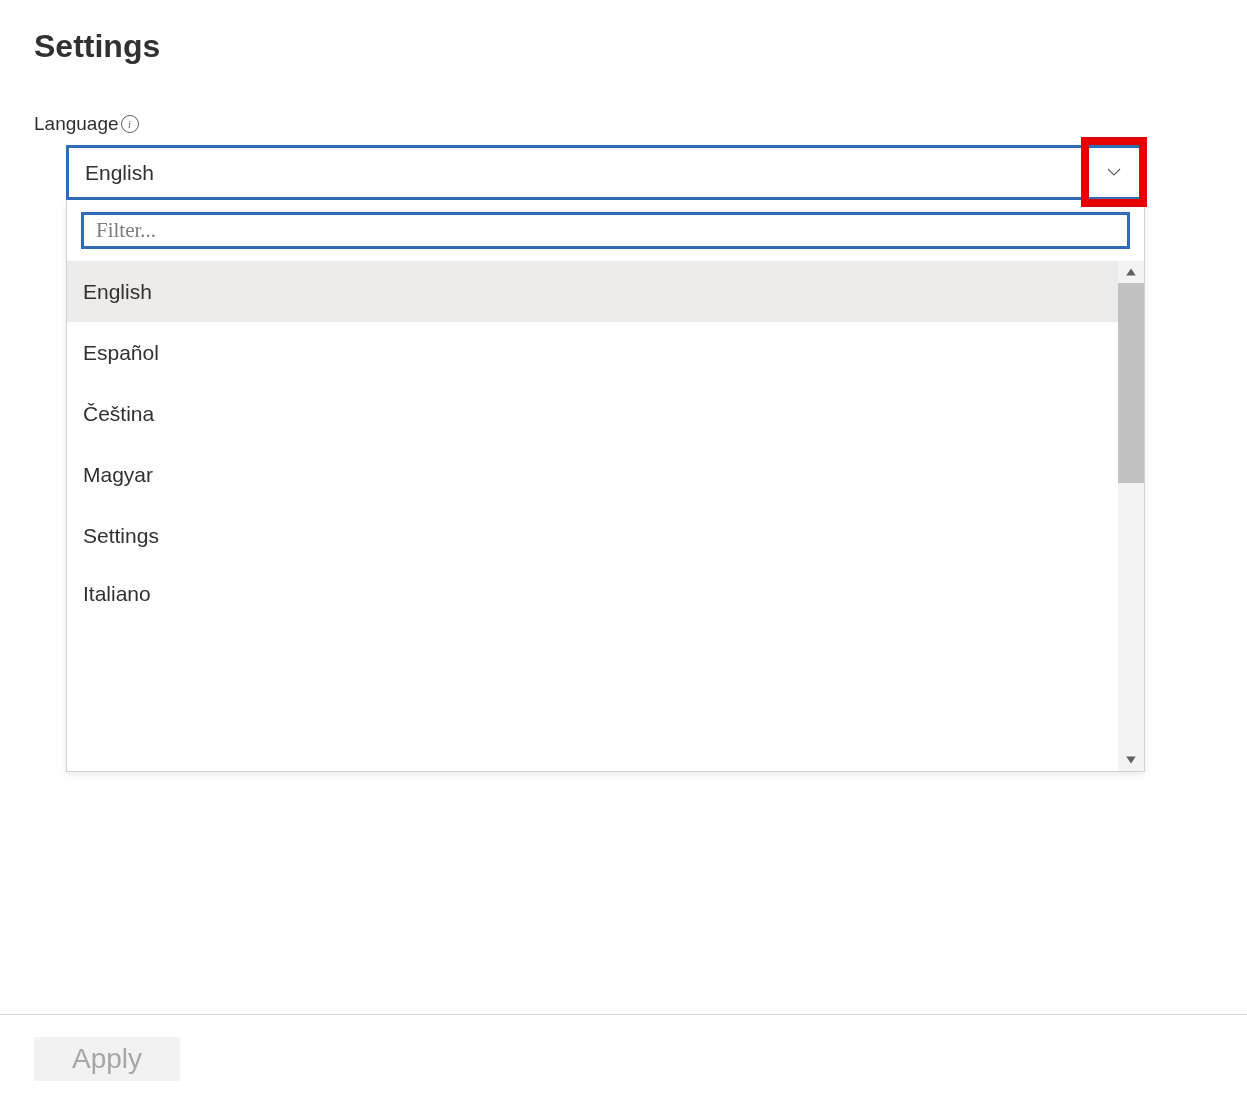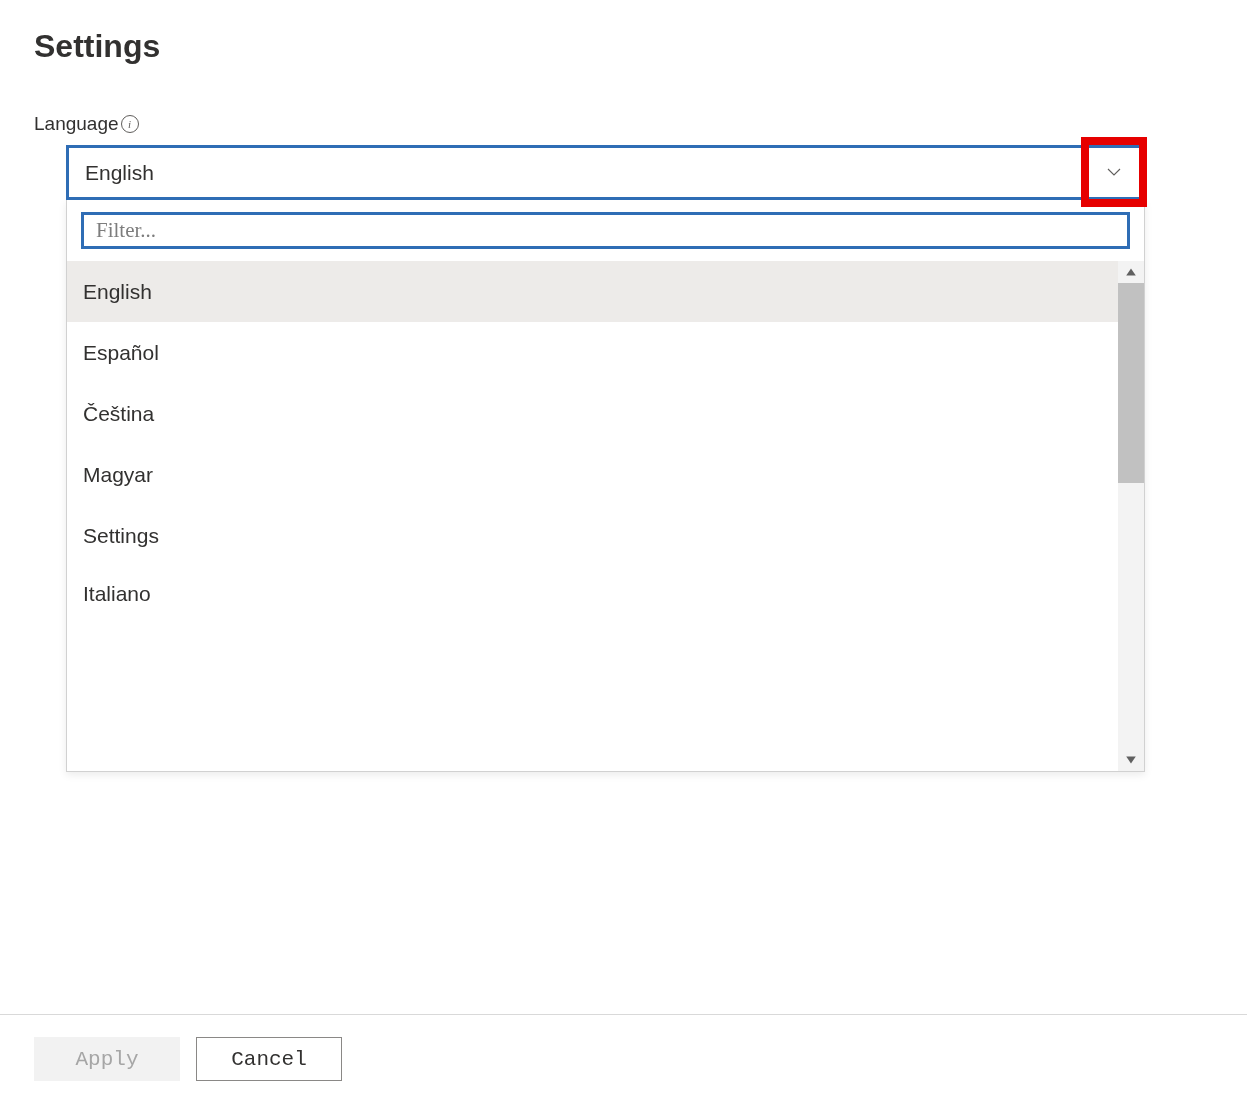--- a/index.html
+++ b/index.html
@@ -165,22 +165,22 @@
       left: 0;
       right: 0;
       border-top: 1px solid #d9d9d9;
       padding: 22px 34px;
       display: flex;
       gap: 16px;
     }
     .btn {
       height: 44px;
       min-width: 146px;
-      font-size: 21px;
-      font-family: Liberation Mono, monospace;
+      font-size: 28px;
+      font-family: Liberation Sans, sans-serif;
       border: none;
       cursor: pointer;
       display: flex;
       align-items: center;
       justify-content: center;
     }
     .btn-apply {
       background: #f2f2f2;
       color: #a6a6a6;
       cursor: default;
@@ -239,14 +239,13 @@
               </svg>
           </div>
         </div>
       </div>
     </div>
   </div>
 </div>
 
 <div class="footer">
   <button class="btn btn-apply">Apply</button>
-  <button class="btn btn-cancel">Cancel</button>
 </div>
 
 </body></html>

